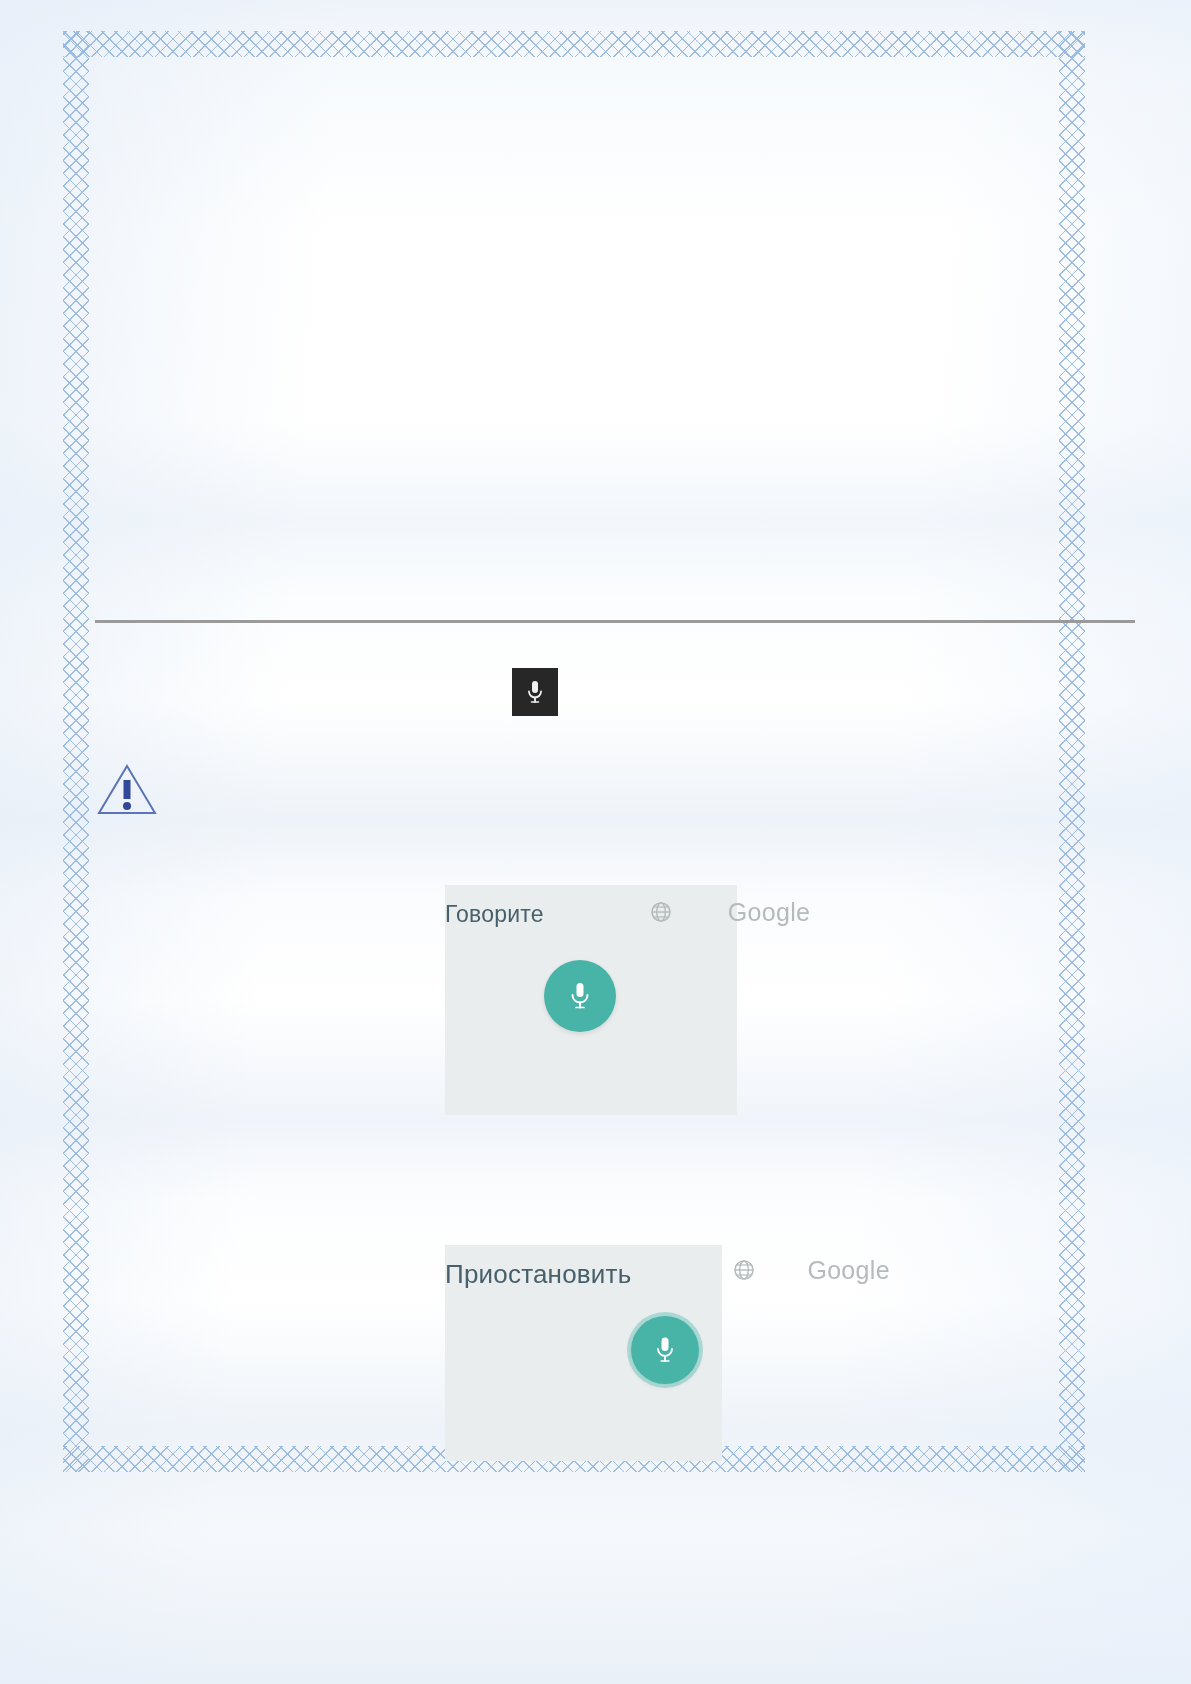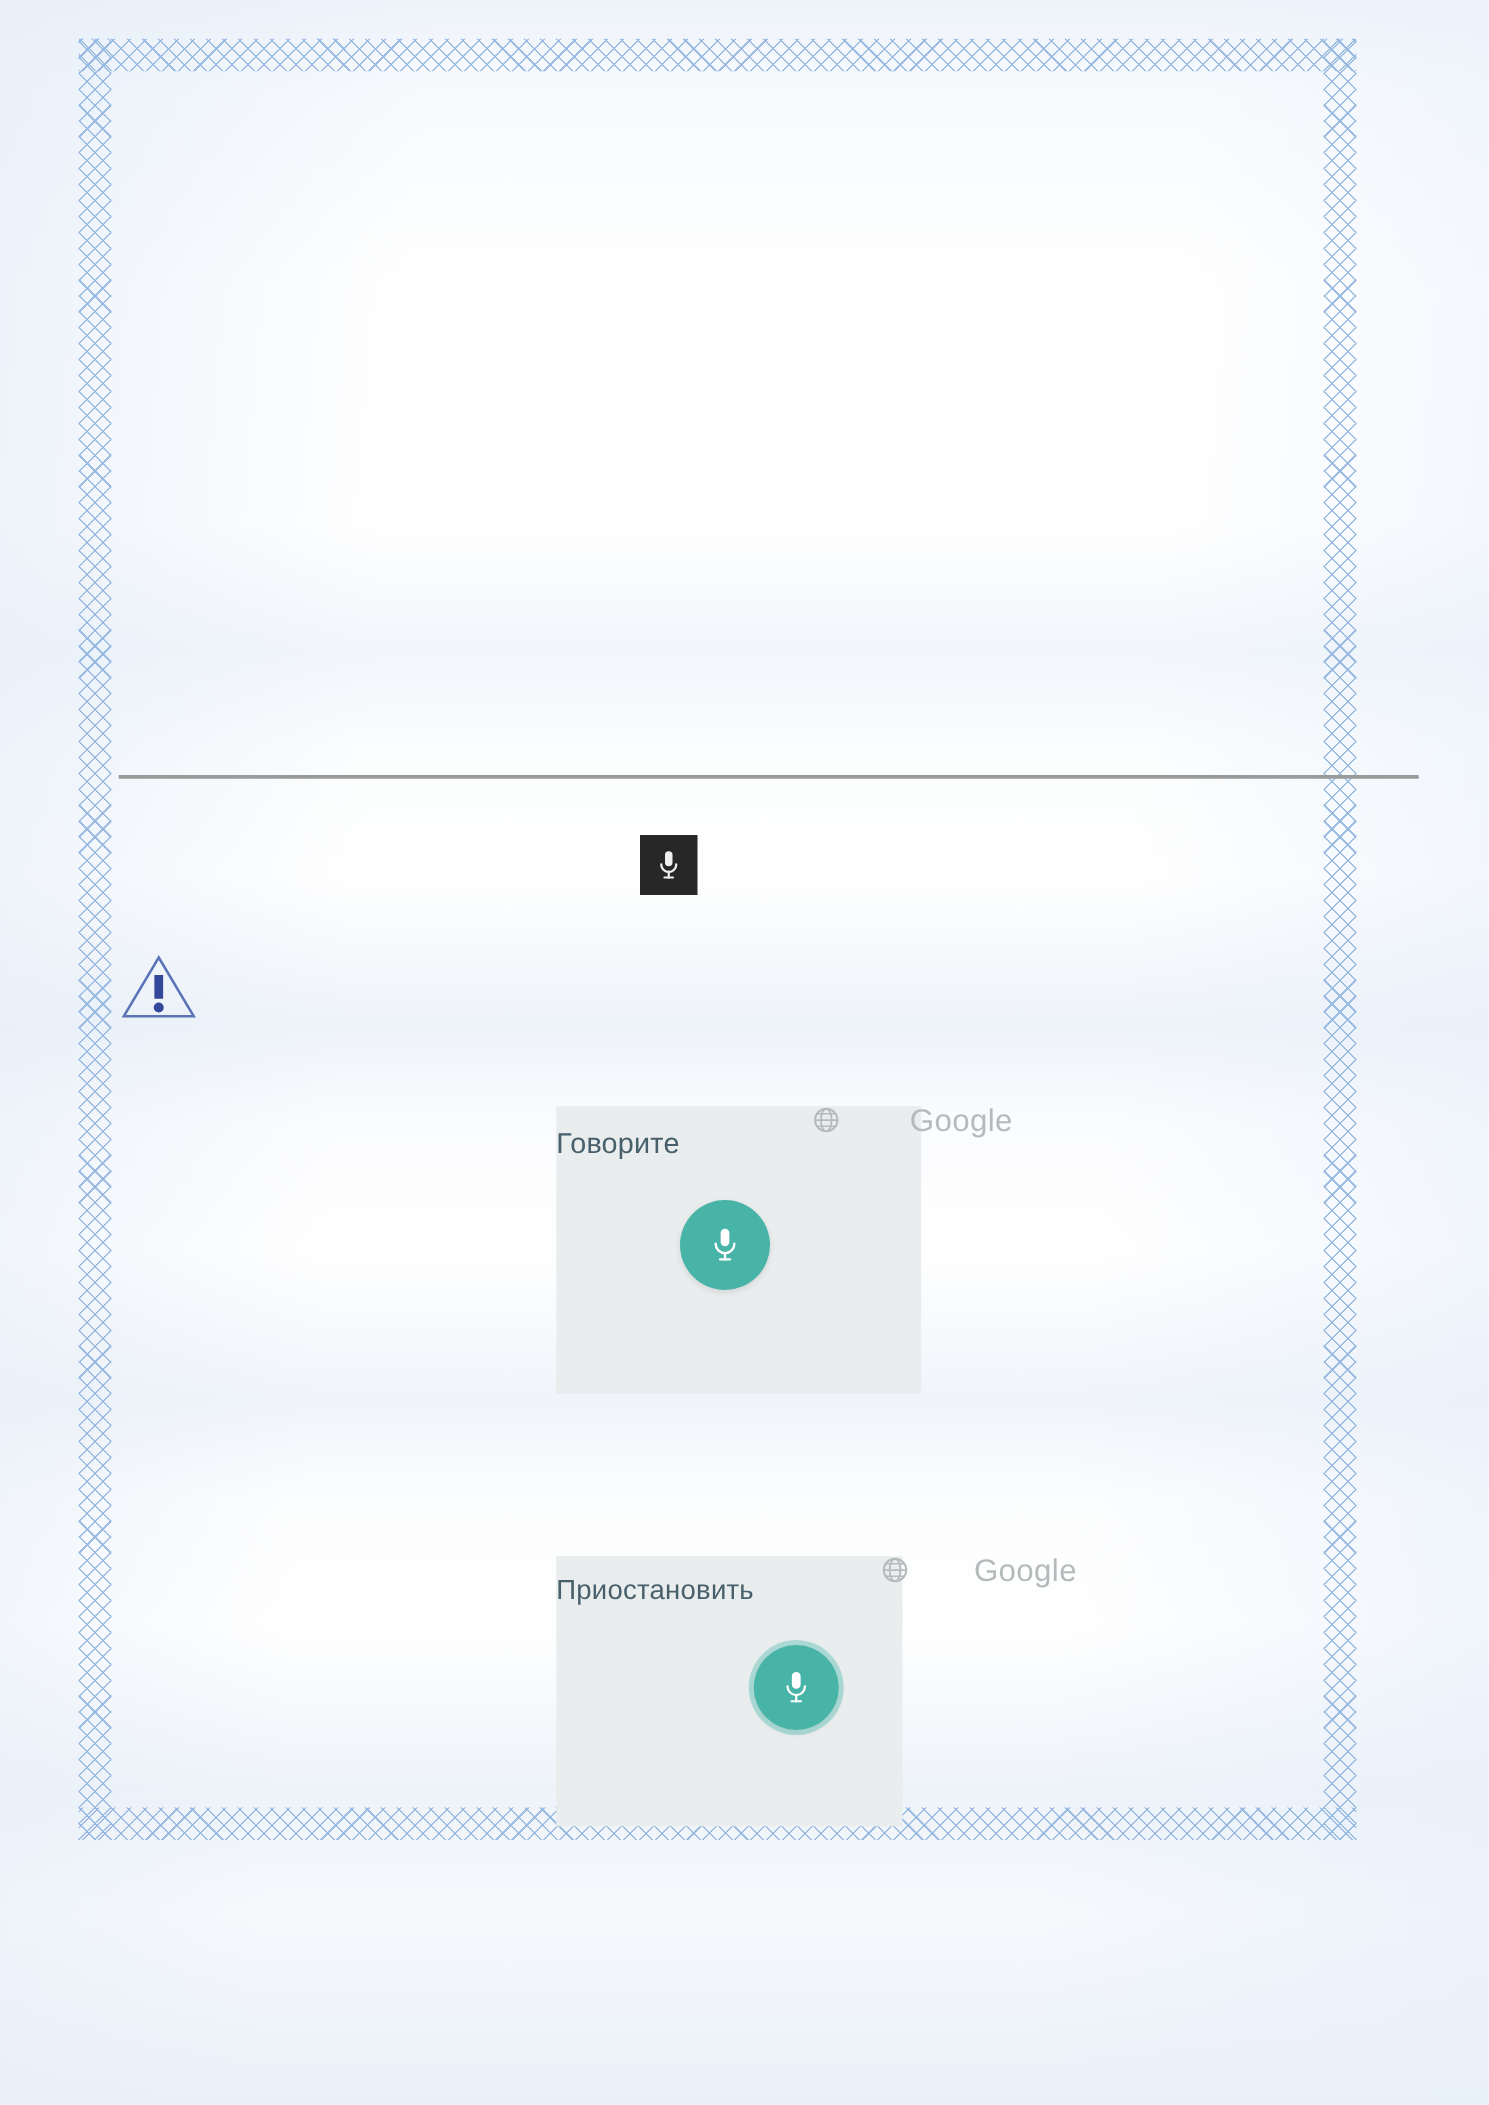--- a/index.html
+++ b/index.html
@@ -155,21 +155,21 @@
   .card-title {
     text-align: center;
     color: #47606b;
     font-size: 23px;
     font-weight: 400;
     letter-spacing: 0.2px;
     line-height: 1;
     white-space: nowrap;
   }
   .card-1 .card-title { margin-top: 18px; }
-  .card-2 .card-title { margin-top: 16px; font-size: 22px; }
+  .card-2 .card-title { margin-top: 16px; font-size: 26px; }
 
   .mic-wrap {
     flex: 1;
     display: flex;
     align-items: center;
     justify-content: center;
   }
   .card-1 .mic-wrap { padding-bottom: 8px; }
   .card-2 .mic-wrap { padding-bottom: 6px; }
 
@@ -190,20 +190,21 @@
     width: 68px;
     height: 68px;
     box-shadow:
       0 0 0 4px rgba(120,200,192,0.55),
       0 2px 6px rgba(0,0,0,0.10);
   }
   .mic-fab svg { display: block; }
 
   .card-footer {
     display: flex;
+    align-items: center;
     height: 48px;
     padding: 0 0 0 0;
   }
   .globe {
     width: 22px;
     height: 22px;
     margin-left: 34px;
     flex: none;
   }
   .globe svg { display: block; }

